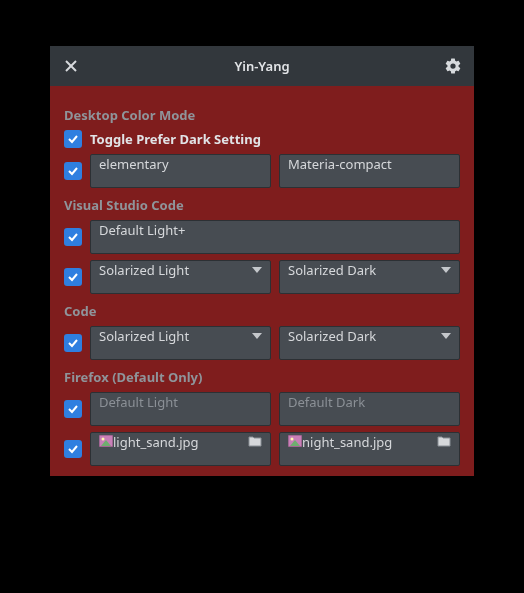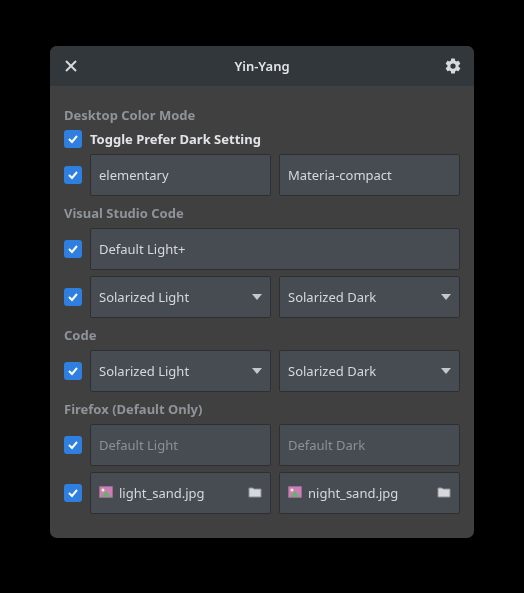--- a/index.html
+++ b/index.html
@@ -11,22 +11,22 @@
     font-family: "Segoe UI", "Noto Sans", Arial, sans-serif;
     font-size: 13px;
     color: #cfd2d6;
     display: flex;
     align-items: flex-start;
     justify-content: center;
   }
   .window {
     width: 424px;
     margin-top: 46px;
-    background: #404040;
-    border-radius: 7px;
+    background: #7f1d1d;
+    border-radius: 0;
     box-shadow: 0 6px 24px rgba(0,0,0,0.6);
     overflow: hidden;
   }
   .titlebar {
     height: 40px;
     background: #32373c;
     display: flex;
     align-items: center;
     padding: 0 10px;
     position: relative;
@@ -42,21 +42,21 @@
   .icon-btn {
     width: 22px;
     height: 22px;
     display: flex;
     align-items: center;
     justify-content: center;
     color: #d7dadd;
     cursor: pointer;
   }
   .content {
-    padding: 12px 14px 18px 14px;
+    padding: 12px 14px 4px 14px;
   }
   .section-label {
     font-weight: 700;
     color: #8f949a;
     margin: 8px 0 6px 0;
   }
   .row {
     display: flex;
     align-items: center;
     gap: 8px;
@@ -73,42 +73,41 @@
     flex-shrink: 0;
     cursor: pointer;
   }
   .chk svg { stroke: #fff; }
   .toggle-label {
     color: #e1e3e6;
     font-weight: 700;
   }
   .field, .select, .fileinput {
     flex: 1;
-    height: 42px;
+    height: 34px;
     background: #474c52;
     border: 1px solid #2c3034;
     border-radius: 2px;
     display: flex;
-    align-items: center;
     padding: 0 8px;
     color: #d6d8db;
     position: relative;
   }
   .field.placeholder, .fileinput.placeholder { color: #8b9096; }
   .pair {
     display: flex;
     gap: 8px;
     flex: 1;
   }
   .pair > * { flex: 1; min-width: 0; }
   .select .caret {
     margin-left: auto;
   }
   .caret svg { fill: #c4c7cb; }
-  .fileinput { gap: 6px; }
+  .fileinput { }
   .fileinput .imgicon { flex-shrink: 0; }
   .fileinput .text { flex: 1; white-space: nowrap; overflow: hidden; text-overflow: ellipsis; }
   .fileinput .foldericon { flex-shrink: 0; }
   .spacer-right { margin-left: auto; }
 </style>
 </head>
 <body>
 
 <div class="window">
   <div class="titlebar">

